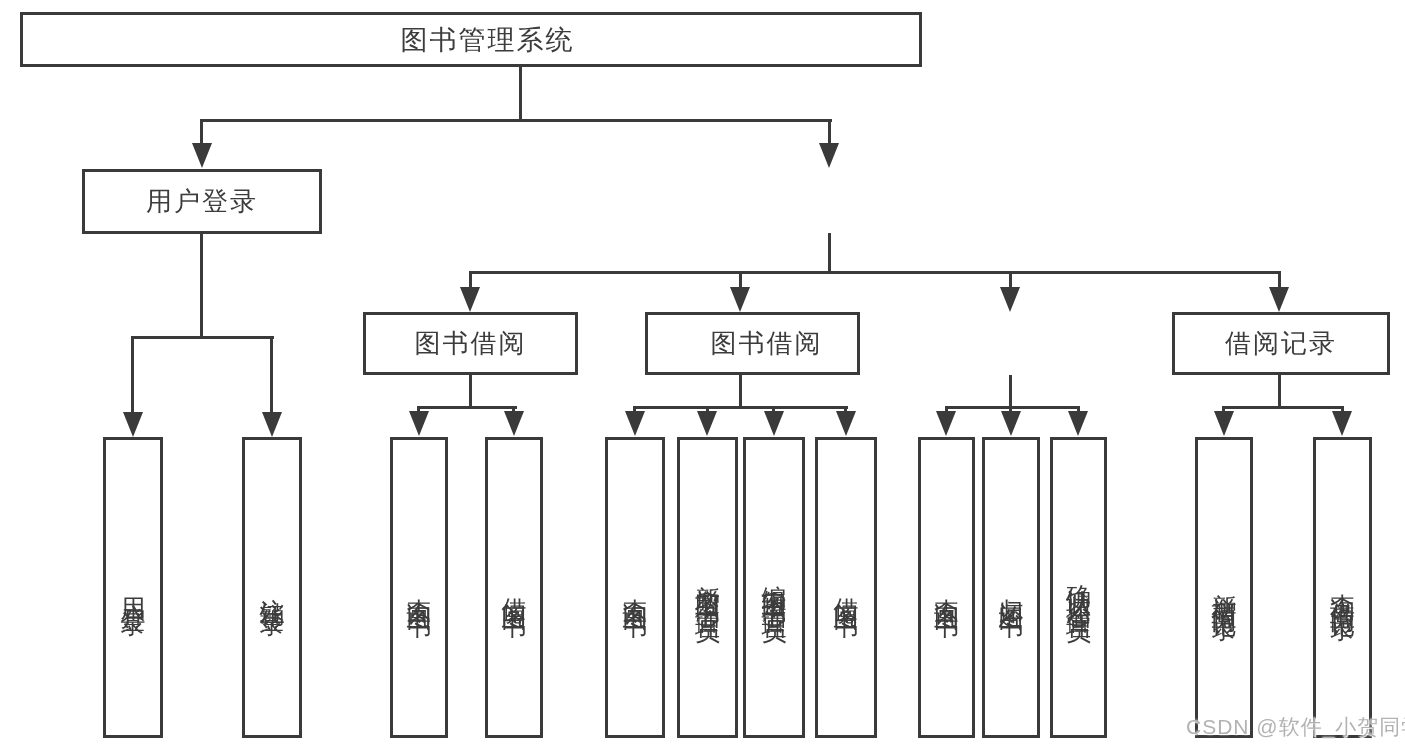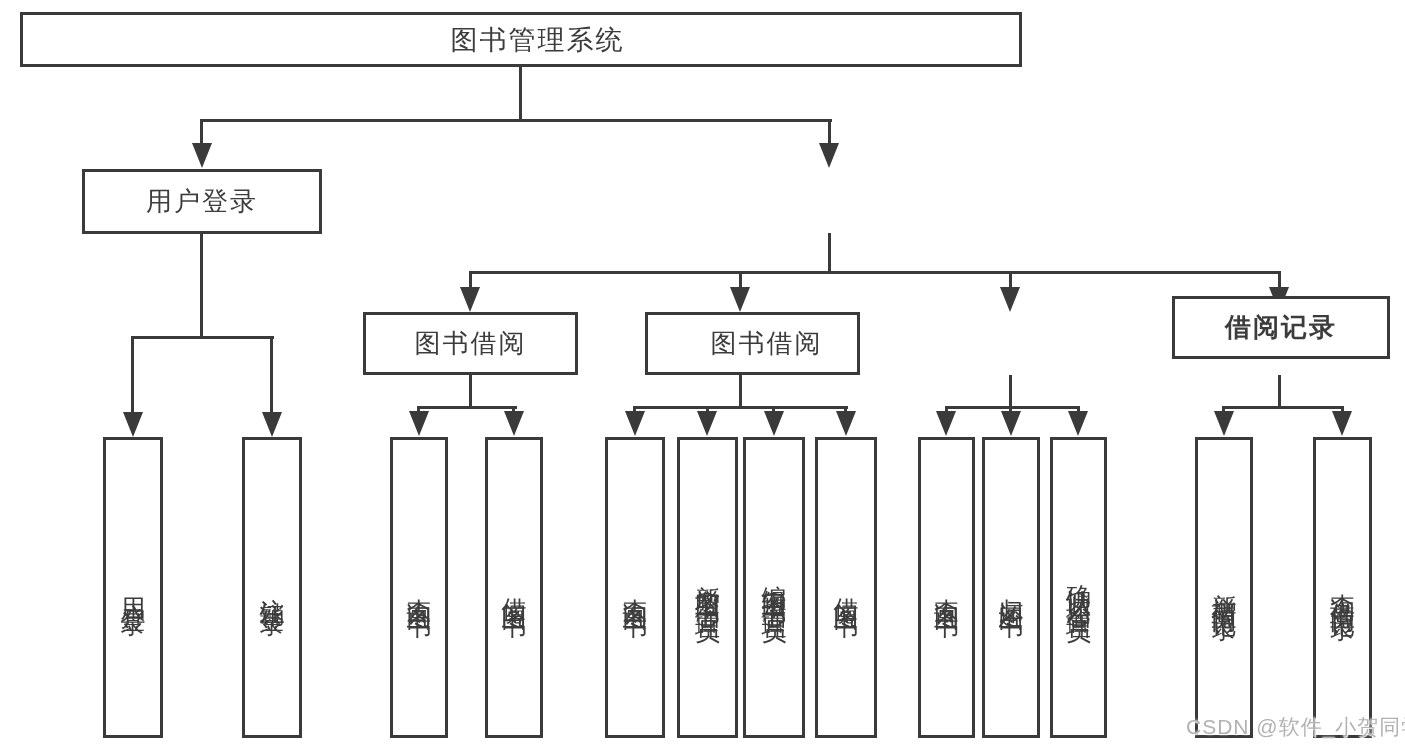--- a/index.html
+++ b/index.html
@@ -46,21 +46,21 @@
     white-space:nowrap;
     z-index:10;
     text-shadow:0 0 3px #ffffff,1px 1px 1px #ffffff;
   }
 </style>
 </head>
 <body>
 
 <div class="canvas">
 
-  <div class="node hnode root-node" style="left:20px;top:12px;width:1002px;height:55px;padding-left:33px;">
+  <div class="node hnode root-node" style="left:20px;top:12px;width:902px;height:55px;padding-left:33px;">
     <span>图书管理系统</span>
   </div>
 
   <div class="cline" style="left:519px;top:67px;width:3px;height:53px;"></div>
   <div class="cline" style="left:200px;top:119px;width:632px;height:3px;"></div>
   <div class="cline" style="left:200px;top:119px;width:3px;height:26px;"></div>
   <div class="arrow" style="left:192px;top:143px;"></div>
   <div class="cline" style="left:828px;top:119px;width:3px;height:26px;"></div>
   <div class="arrow" style="left:819px;top:143px;"></div>
 
@@ -85,21 +85,21 @@
   <div class="arrow" style="left:1000px;top:287px;"></div>
   <div class="cline" style="left:1278px;top:271px;width:3px;height:16px;"></div>
   <div class="arrow" style="left:1269px;top:287px;"></div>
 
   <div class="node hnode" style="left:363px;top:312px;width:215px;height:63px;">
     <span>图书借阅</span>
   </div>
   <div class="node hnode" style="left:645px;top:312px;width:215px;height:63px;padding-left:28px;">
     <span>图书借阅</span>
   </div>
-  <div class="node hnode" style="left:1172px;top:296px;width:218px;height:63px;font-weight:bold;">
+  <div class="node hnode" style="left:1172px;top:312px;width:218px;height:63px;">
     <span>借阅记录</span>
   </div>
 
   <div class="cline" style="left:469px;top:375px;width:3px;height:34px;"></div>
   <div class="cline" style="left:739px;top:375px;width:3px;height:34px;"></div>
   <div class="cline" style="left:1009px;top:375px;width:3px;height:34px;"></div>
   <div class="cline" style="left:1278px;top:375px;width:3px;height:34px;"></div>
 
   <div class="cline" style="left:417px;top:406px;width:100px;height:3px;"></div>
   <div class="cline" style="left:633px;top:406px;width:215px;height:3px;"></div>

